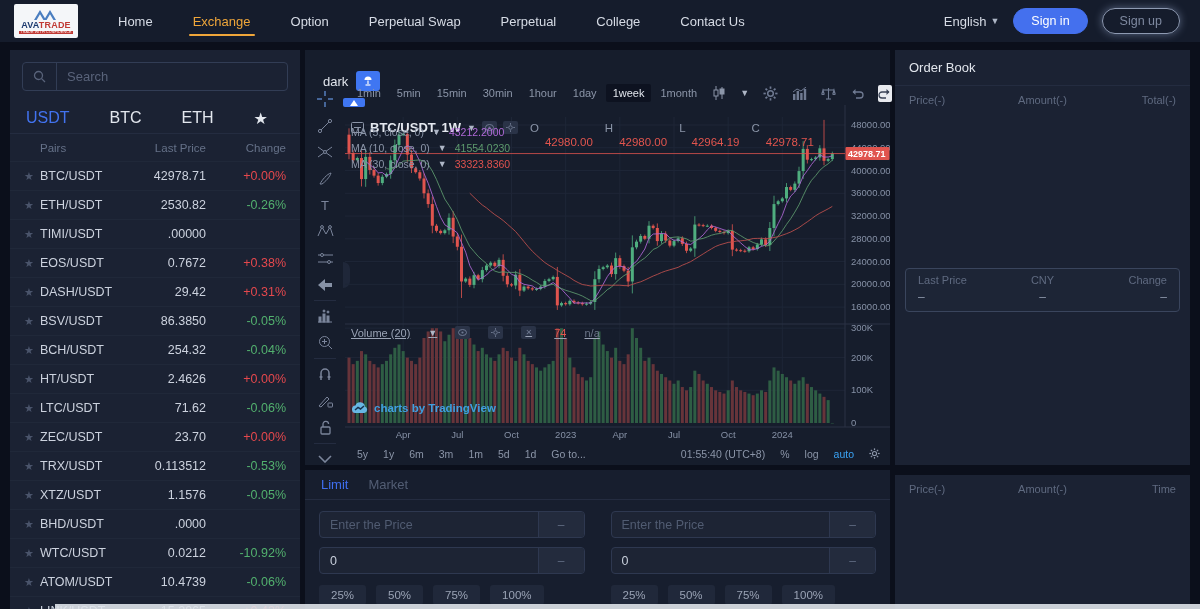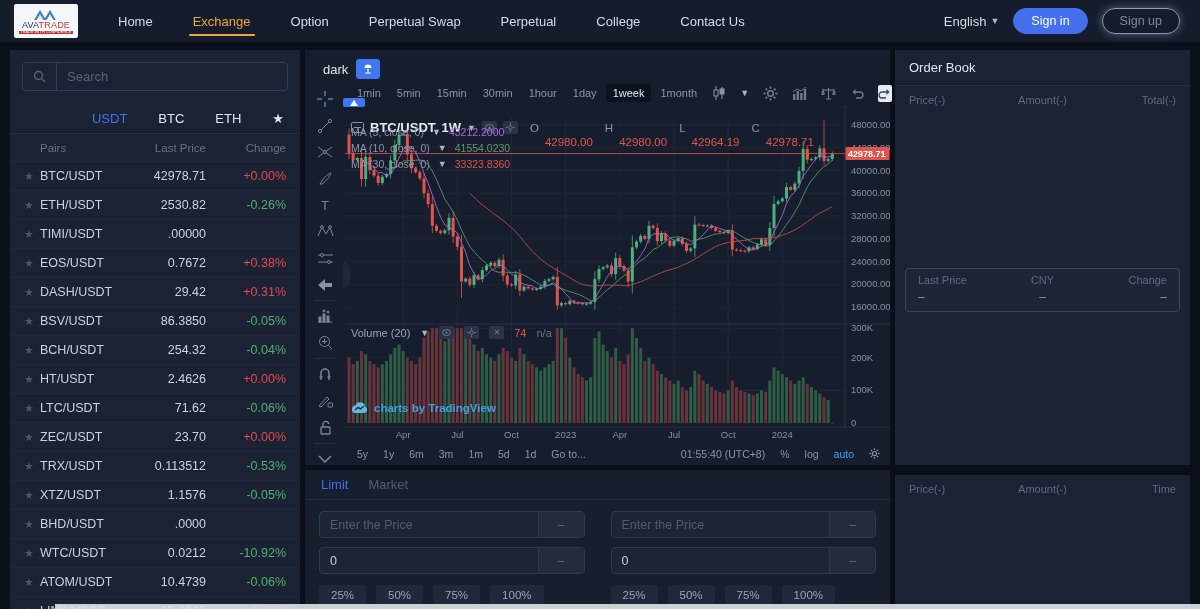--- a/index.html
+++ b/index.html
@@ -8,57 +8,57 @@
     position:relative; overflow:hidden;
     background:#0b0f1b; color:#c8cfdb;
     font-family:"Liberation Sans", sans-serif; font-size:13px;
   }
   
   .navbar { position:absolute; left:0; top:0; width:1200px; height:42px;
     background:#151c2c; display:flex; align-items:center; z-index:5; }
   .logo-box { margin-left:14px; width:64px; height:34px; background:#f4f6f9; border-radius:2px;
     display:flex; flex-direction:column; align-items:center; justify-content:center; line-height:1; }
   .logo-mark { margin-top:1px; }
-  .logo-text { font-size:9px; font-weight:normal; letter-spacing:.2px; }
+  .logo-text { font-size:9px; font-weight:bold; letter-spacing:.2px; }
   .logo-text .ava { color:#1d3a6e; } .logo-text .trade { color:#c03a35; }
   .logo-tag { font-size:3.6px; color:#c03a35; background:#c03a35; color:#fff; padding:0 1px; margin-top:1px; letter-spacing:.2px;}
   .nav-items { display:flex; margin-left:40px; gap:40px; height:42px; align-items:center; }
   .nav-item { color:#d6dbe5; font-size:13px; cursor:pointer; position:relative; height:42px; display:flex; align-items:center; }
   .nav-item.active { color:#efa63a; }
   .nav-item.active::after { content:""; position:absolute; left:-4px; right:-4px; bottom:6px; height:2px; background:#efa63a; border-radius:1px; }
   .nav-right { margin-left:auto; display:flex; align-items:center; gap:14px; margin-right:20px; }
   .lang { color:#d6dbe5; font-size:13px; display:flex; align-items:center; gap:4px; cursor:pointer; }
   .caret { font-size:9px; color:#aeb6c6; }
   .pill { border-radius:14px; padding:5px 17px; font-size:12.5px; cursor:pointer; }
   .pill.signin { background:#4470ee; color:#fff; border:1px solid #4470ee; }
   .pill.signup { background:transparent; color:#7e89a0; border:1px solid #8e9ab2; box-shadow:0 0 8px rgba(170,190,230,.45); }
 
   
   .sidebar { position:absolute; left:10px; top:50px; width:290px; height:559px; background:#1b2233; overflow:hidden; }
   .search-wrap { margin:12px; height:29px; border:1px solid #323d55; border-radius:4px; display:flex; align-items:stretch; }
   .search-icon-cell { width:34px; border-right:1px solid #323d55; display:flex; align-items:center; justify-content:center; }
   .search-wrap input { flex:1; background:transparent; border:none; outline:none; color:#c8cfdb; font-size:13px; padding:0 10px; font-family:inherit; }
   .search-wrap input::placeholder { color:#59637a; }
-  .pair-tabs { display:flex; gap:31px; align-items:center; padding:0 16px; height:30px; font-size:13px;justify-content:flex-end; }
+  .pair-tabs { display:flex; gap:40px; align-items:center; padding:0 16px; height:30px; font-size:16px; }
   .pair-tab { color:#e3e7ee; cursor:pointer; }
   .pair-tab.active { color:#4273f0; }
   .sb-divider { height:1px; background:#242c40; }
   .pairs-header, .pair-row { display:grid; grid-template-columns:16px 1fr 82px 80px; align-items:center; padding:0 14px; }
   .pairs-header { height:27px; color:#657188; font-size:11.5px; }
   .pairs-header .c2, .pair-row .price { text-align:right; }
   .pairs-header .c3, .pair-row .chg { text-align:right; }
   .pair-row { height:29px; font-size:12.5px; border-top:1px solid #202839; cursor:pointer; }
   .pair-row .star { color:#4a546b; font-size:11px; }
   .pair-row .pname { color:#ccd2de; }
   .pair-row .price { color:#ccd2de; }
   .chg.pos { color:#e5484d; } .chg.neg { color:#52b06e; } .chg.flat { color:#6a7489; }
 
   
   .chart-panel { position:absolute; left:305px; top:50px; width:585px; height:415px; background:#161d2c; }
-  .theme-row { position:absolute; left:0; top:4px; height:30px; display:flex; align-items:center; padding-left:18px; gap:8px; }
+  .theme-row { position:absolute; left:0; top:16px; height:30px; display:flex; align-items:center; padding-left:18px; gap:8px; }
   .theme-label { color:#e1e5ec; font-size:13px; }
   .lamp-btn { width:24px; height:20px; background:#3f76f2; border-radius:3px; display:flex; align-items:center; justify-content:center; cursor:pointer; }
   .tv-toolbar { position:absolute; left:45px; right:0; top:30px; height:26px; display:flex; align-items:center; gap:2px; }
   .interval { font-size:11px; color:#8b95a8; padding:3px 7px; border-radius:2px; cursor:pointer; }
   .interval.active { background:#0d1220; color:#e1e5ec; }
   .tb-icon { margin:0 6px; display:flex; align-items:center; cursor:pointer; }
   .tb-box { background:#e9ebf0; border-radius:2px; width:20px; height:17px; display:flex; align-items:center; justify-content:center; }
   .tb-right { margin-left:auto; display:flex; gap:14px; margin-right:10px; }
   .left-toolbar { position:absolute; left:0; top:36px; width:40px; display:flex; flex-direction:column; align-items:center; }
   .lt-icon { height:26.5px; display:flex; align-items:center; justify-content:center; width:100%; cursor:pointer; }
@@ -70,21 +70,21 @@
     border-radius:0 13px 13px 0; opacity:.8; }
   #chart-svg { position:absolute; left:40px; top:55px; }
   svg text { font-family:"Liberation Sans", sans-serif; }
 
   .legend { position:absolute; left:46px; top:57px; display:flex; align-items:center; gap:6px; }
   .legend .sym { color:#e4e8ef; font-size:13px; font-weight:bold; }
   .legend .ohlc-l { color:#8b95a8; font-size:11.5px; margin-left:6px; }
   .legend .ohlc-v { color:#e2554e; font-size:11.5px;margin-top:29px; }
   .mini-box { width:15px; height:13px; background:#2a3347; border-radius:2px; display:flex; align-items:center; justify-content:center; cursor:pointer; }
   .ma-row { position:absolute; left:46px; display:flex; gap:8px; align-items:center; font-size:10.5px; color:#8b95a8; }
-  .vol-legend { position:absolute; left:46px; top:276px; display:flex; gap:10px; align-items:center; font-size:11px; color:#9aa3b5; }
+  .vol-legend { position:absolute; left:46px; top:276px; display:flex; gap:18px; align-items:center; font-size:11px; color:#9aa3b5;text-decoration:underline; }
   .vol-legend .v { color:#e2554e; } .vol-legend .na { color:#6b7488; }
   .attribution { position:absolute; left:46px; top:352px; display:flex; gap:6px; align-items:center;
     color:#3f9fe0; font-size:11.5px; font-weight:bold; }
 
   .chart-footer { position:absolute; left:40px; right:0; top:394px; height:20px; display:flex; align-items:center;
     gap:15px; font-size:10.5px; color:#8b95a8; padding:0 10px 0 12px; }
   .chart-footer .rng, .chart-footer .ft { cursor:pointer; }
   .chart-footer .spacer { margin-left:auto; }
   .chart-footer .auto { color:#3aa3f5; }
 

